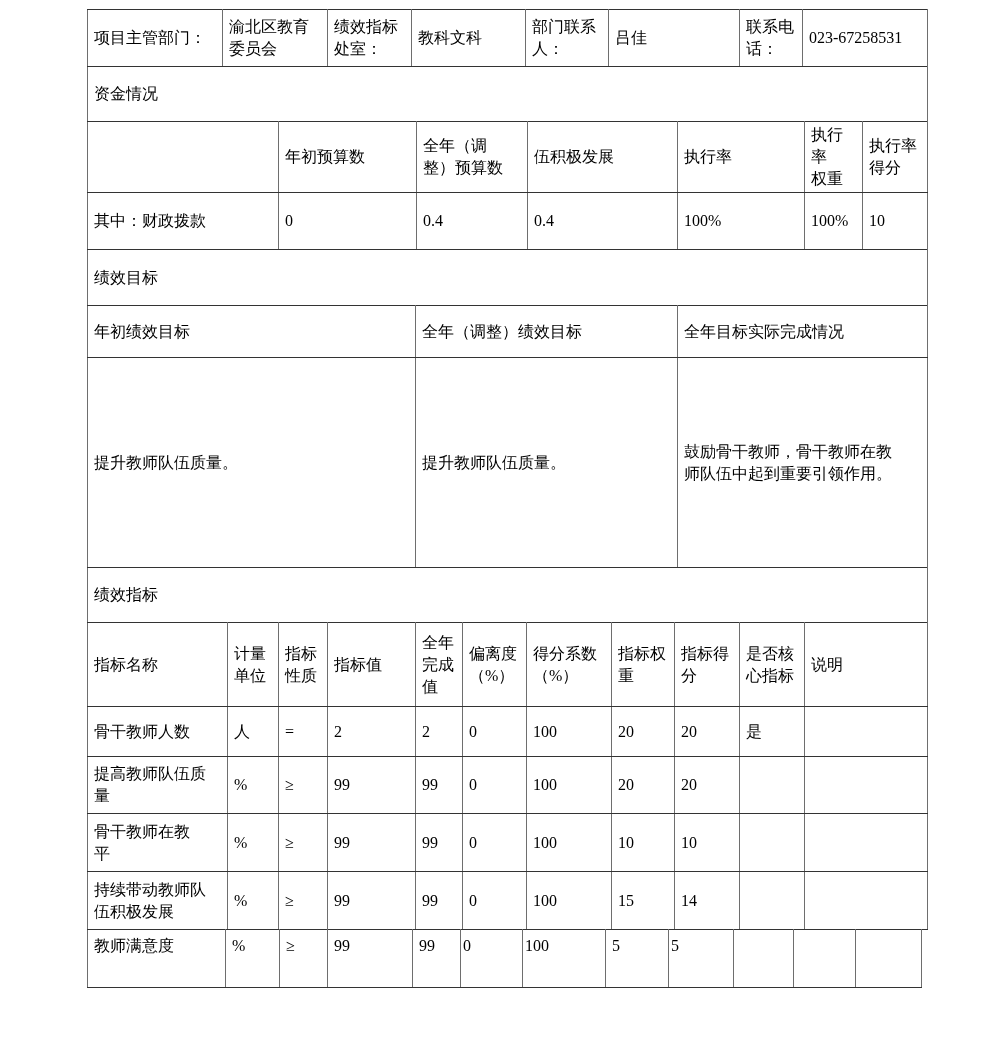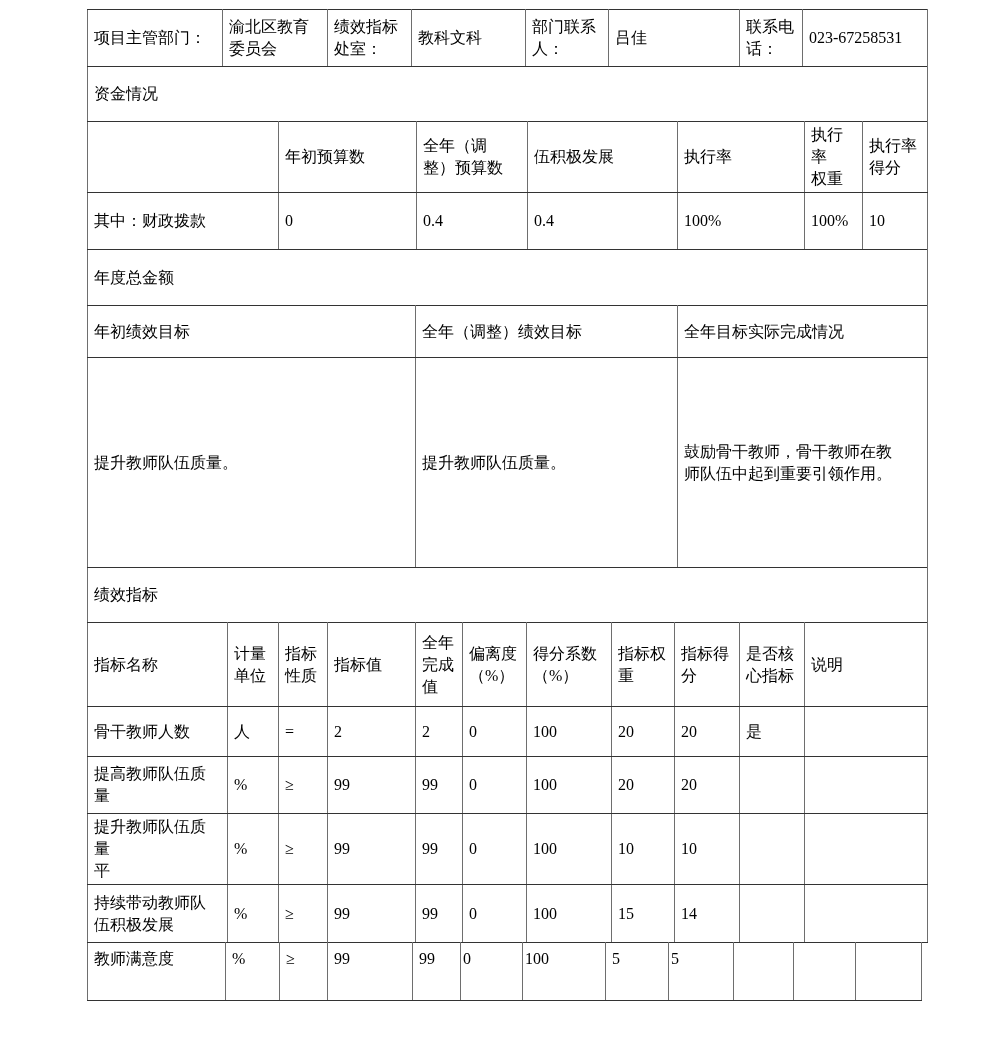--- a/index.html
+++ b/index.html
@@ -109,21 +109,21 @@
       </tr>
     </tbody>
       </table>
 
     <table class="t">
       <colgroup>
           <col style="width:840px">
         </colgroup>
       <tbody>
           <tr style="height:56px">
-        <td class="title-cell">年度总金额</td>
+        <td class="title-cell">绩效目标</td>
       </tr>
     </tbody>
       </table>
 
     <table class="t">
       <colgroup>
         <col style="width:328px">
           <col style="width:262px">
           <col style="width:250px">
       </colgroup>
@@ -211,21 +211,21 @@
         <td class="r">99</td>
         <td class="r">99</td>
         <td class="r">0</td>
         <td class="r">100</td>
         <td class="r">20</td>
         <td class="r">20</td>
         <td></td>
         <td></td>
       </tr>
       <tr style="height:58px">
-        <td>提升教师队伍质量
+        <td>骨干教师在教
 平</td>
         <td>%</td>
         <td>≥</td>
         <td class="r">99</td>
         <td class="r">99</td>
         <td class="r">0</td>
         <td class="r">100</td>
         <td class="r">10</td>
         <td class="r">10</td>
         <td></td>

